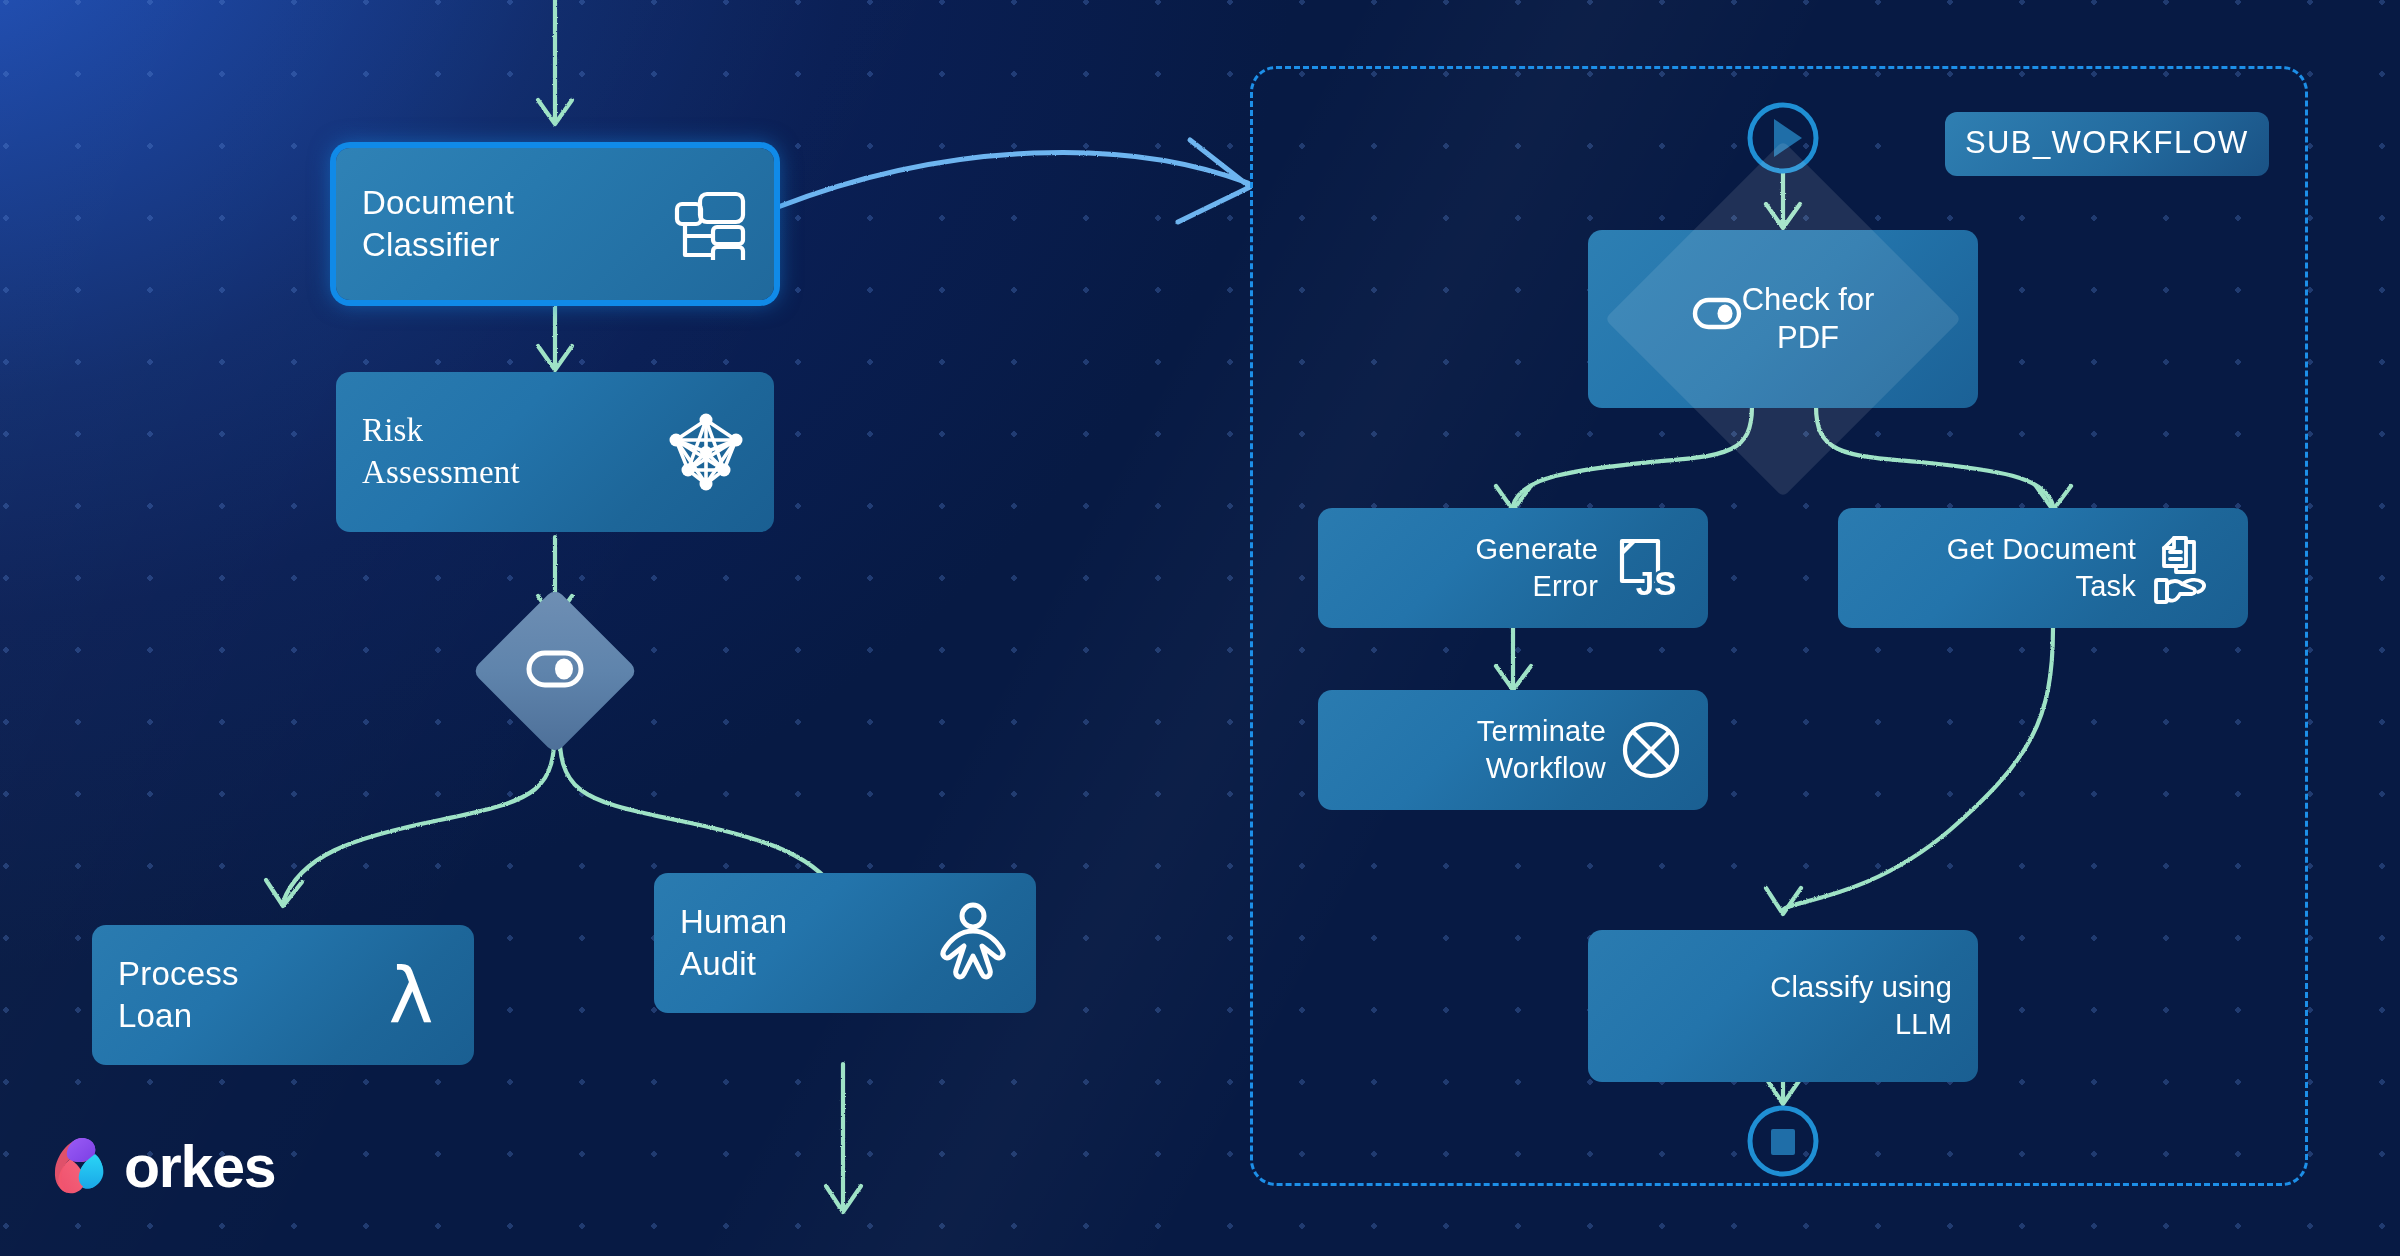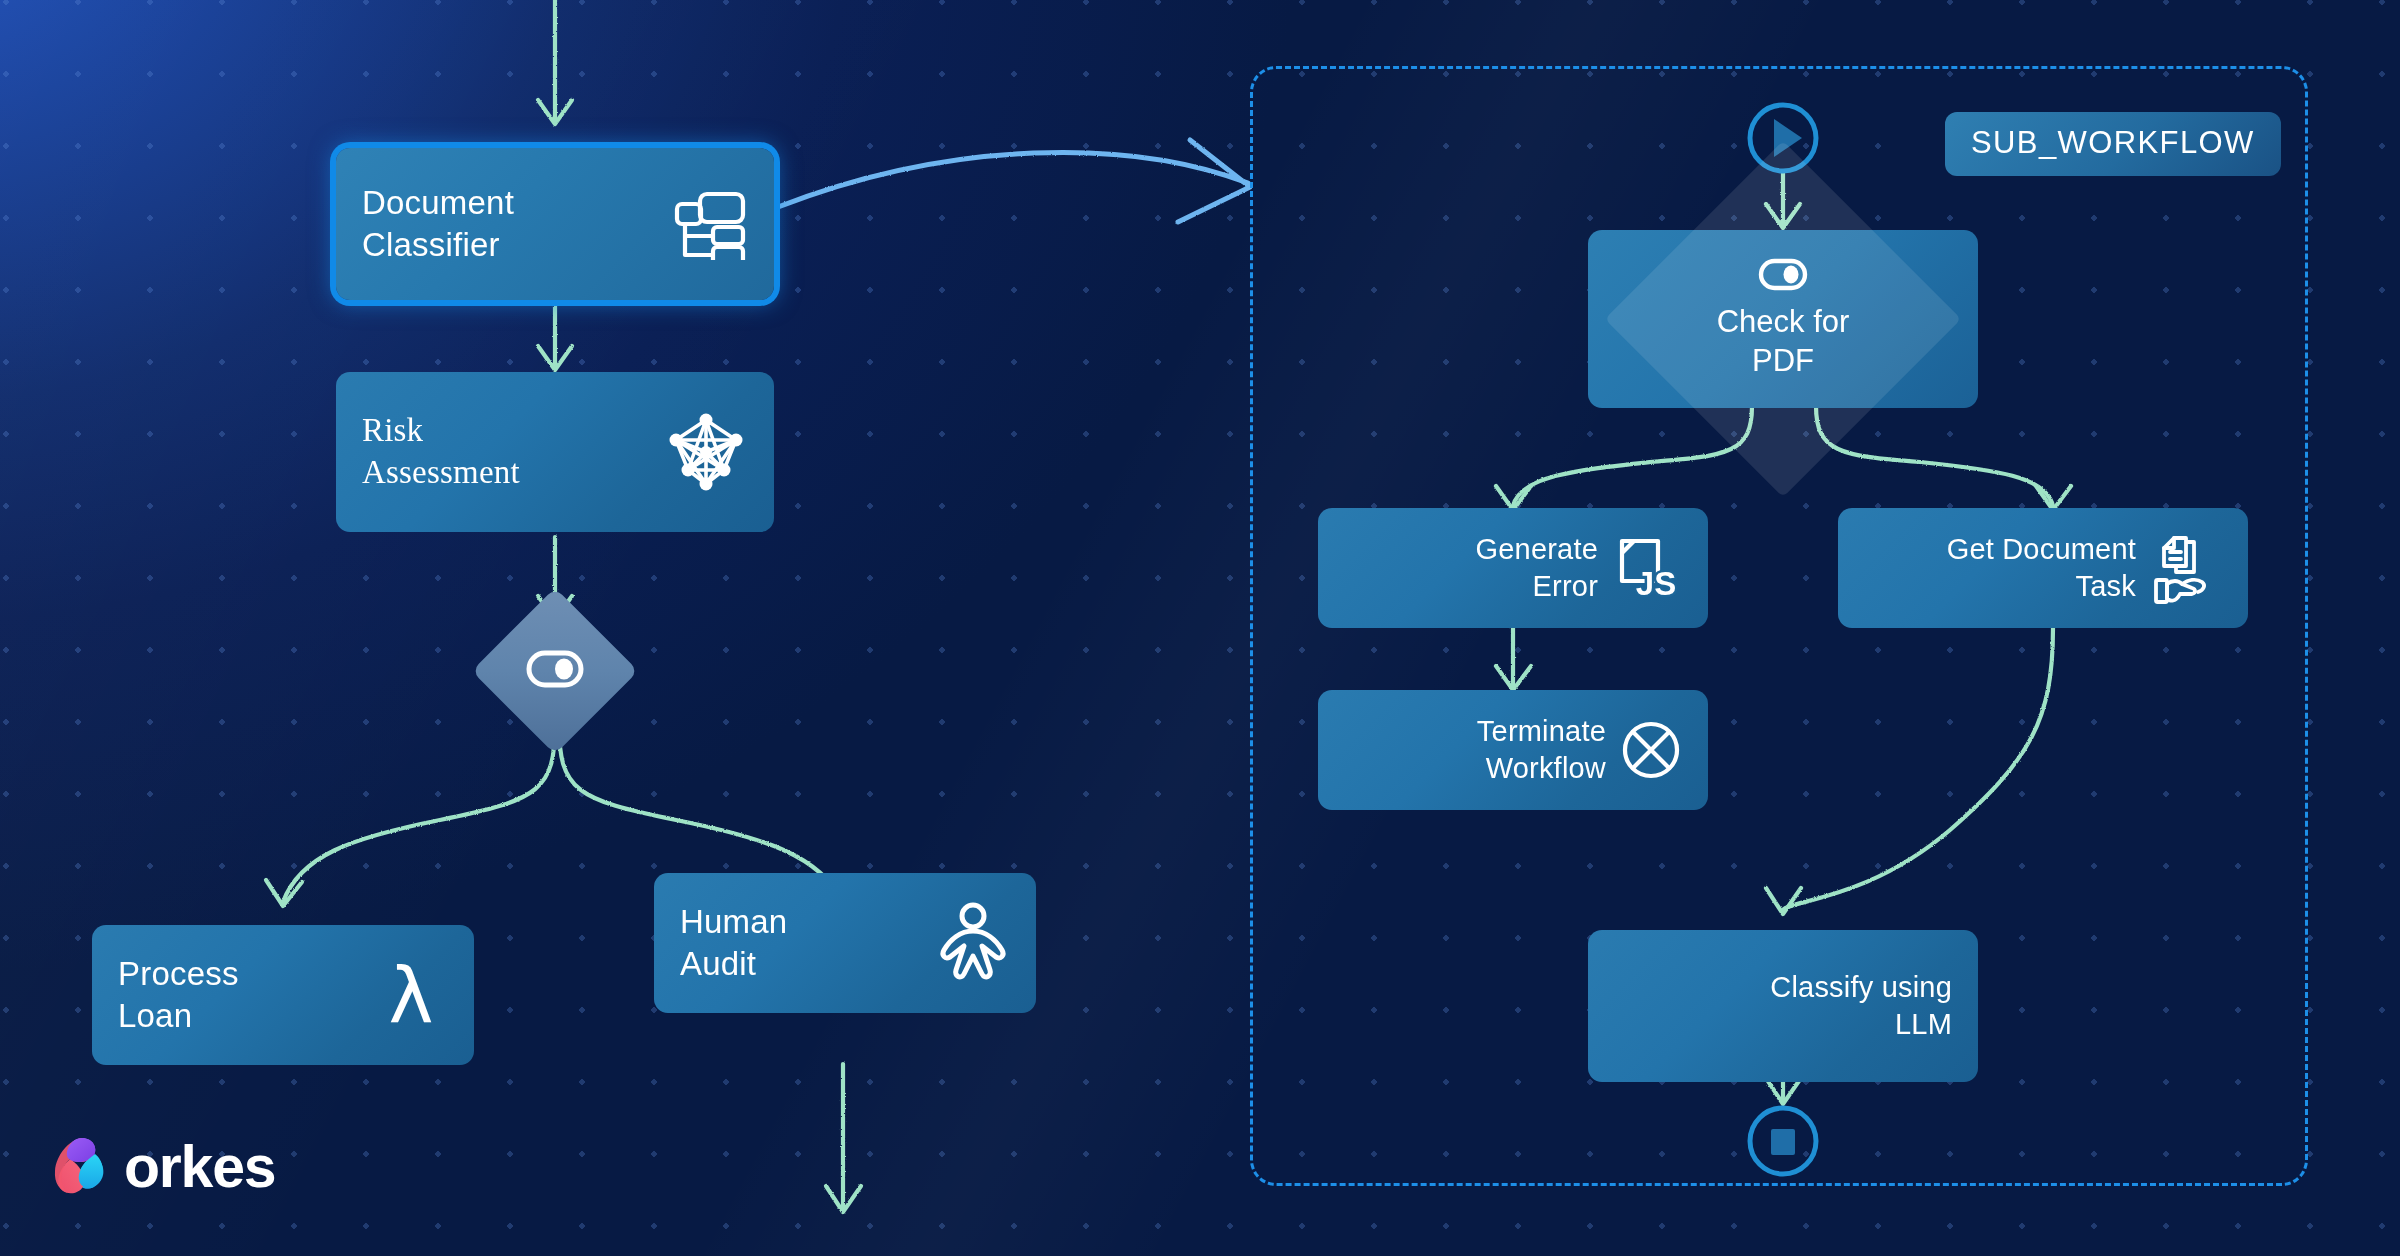--- a/index.html
+++ b/index.html
@@ -80,21 +80,21 @@
     border-radius: 10px;
     background: linear-gradient(135deg, #6f8fb4 0%, #5f84ac 50%, #4d6f98 100%);
   }
   .decision .dicon { position: relative; z-index: 2; }
 
   
   .switch-box {
     position: absolute;
     border-radius: 14px;
     background: linear-gradient(135deg, #2d7fb3 0%, #2374ab 50%, #1b6196 100%);
-    display: flex; flex-direction: column;
+    display: flex; flex-direction: row;
     align-items: center; justify-content: center;
     color: #fff;
   }
   .switch-box .inner-dia {
     position: absolute;
     width: 252px; height: 252px;
     transform: rotate(45deg);
     background: rgba(255,255,255,0.10);
     border-radius: 6px;
   }
@@ -108,21 +108,21 @@
   #subpanel {
     position: absolute;
     left: 1250px; top: 66px;
     width: 1058px; height: 1120px;
     border: 3px dashed #1d8fe8;
     border-radius: 26px;
   }
   #subbadge {
     position: absolute;
     left: 1945px; top: 112px;
-    padding: 13px 26px 15px;
+    padding: 13px 20px 15px;
     border-radius: 12px;
     background: linear-gradient(135deg, #2f7fb2 0%, #236b9f 55%, #1a5285 100%);
     color: #fff;
     font-size: 31px;
     letter-spacing: 1.4px;
   }
 
   
   .marker { position: absolute; }
 

